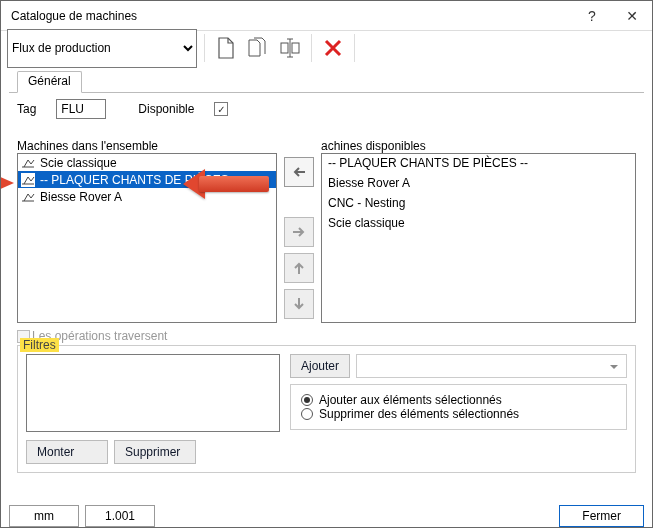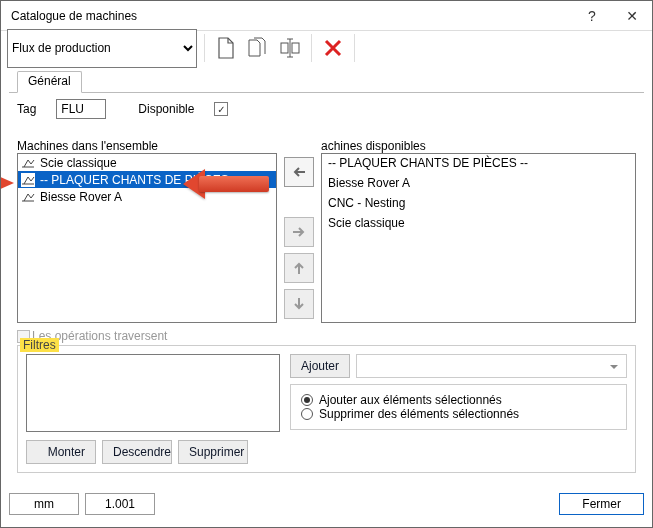--- a/index.html
+++ b/index.html
@@ -56,23 +56,23 @@
   .btn-dis { border: 1px solid #bbb; background: #eee; color: #0f172a; padding: 4px 10px; }
   .combo { flex: 1; border: 1px solid #ccc; height: 24px; position: relative; background: #fff; }
   .combo::after { content: ""; position: absolute; right: 8px; top: 10px; border: 4px solid transparent; border-top-color: #888; }
 
   .radio-group { border: 1px solid #ccc; padding: 8px 10px; display: flex; flex-direction: column; }
   .radio-row { display: flex; align-items: center; gap: 6px; }
   .radio { width: 12px; height: 12px; border-radius: 50%; border: 1px solid #555; display: inline-flex; align-items: center; justify-content: center; }
   .radio.checked::after { content: ""; width: 6px; height: 6px; border-radius: 50%; background: #333; }
 
   .bottom-btns { display: flex; gap: 6px; margin-top: 8px; }
-  .bottom-btns .btn-dis { width: 70px; text-align: right; }
-
-  .statusbar { position: absolute; left: 8px; right: 8px; bottom: 12px; display: flex; align-items: center; gap: 6px; justify-content: space-between; }
+  .bottom-btns .btn-dis { width: 82px; text-align: left; }
+
+  .statusbar { position: absolute; left: 8px; right: 8px; bottom: 0; display: flex; align-items: center; gap: 6px; justify-content: space-between; }
   .statusbar .cell { width: 70px; height: 22px; border: 1px solid #999; display: flex; align-items: center; justify-content: center; }
   .statusbar .spacer { flex: 1; }
   .statusbar .close-btn { border: 1px solid #0a63c6; padding: 3px 22px; background: #fff; }
 
   
   .redarrow-left { position: absolute; left: -20px; top: 22px; width: 0; height: 0; border-left: 16px solid #e1472f; border-top: 7px solid transparent; border-bottom: 7px solid transparent; z-index: 5; }
   .redarrow-right { position: absolute; left: 165px; top: 18px; z-index: 5; }
   .redarrow-right .shaft { position: absolute; left: 16px; top: 4px; width: 70px; height: 16px; background: linear-gradient(#f07055,#cf3a23); border-radius: 2px; box-shadow: 0 1px 2px rgba(0,0,0,.3); }
   .redarrow-right .head { position: absolute; left: 0; top: -3px; width: 0; height: 0; border-right: 22px solid #e1472f; border-top: 15px solid transparent; border-bottom: 15px solid transparent; filter: drop-shadow(0 1px 1px rgba(0,0,0,.3)); }
 </style>
@@ -224,21 +224,20 @@
             </div>
           <div class="radio-row">
               <span class="radio"></span>
               <span>Supprimer des éléments sélectionnés</span>
             </div>
         </div>
       </div>
     </div>
     <div class="bottom-btns">
       <div class="btn-dis">Monter</div>
-      <div class="btn-dis">Descendre</div>
       <div class="btn-dis">Supprimer</div>
     </div>
   </div>
 
 </div>
 
 <div class="statusbar">
   <div class="cell">mm</div>
   <div class="cell">1.001</div>
   <div class="spacer"></div>

